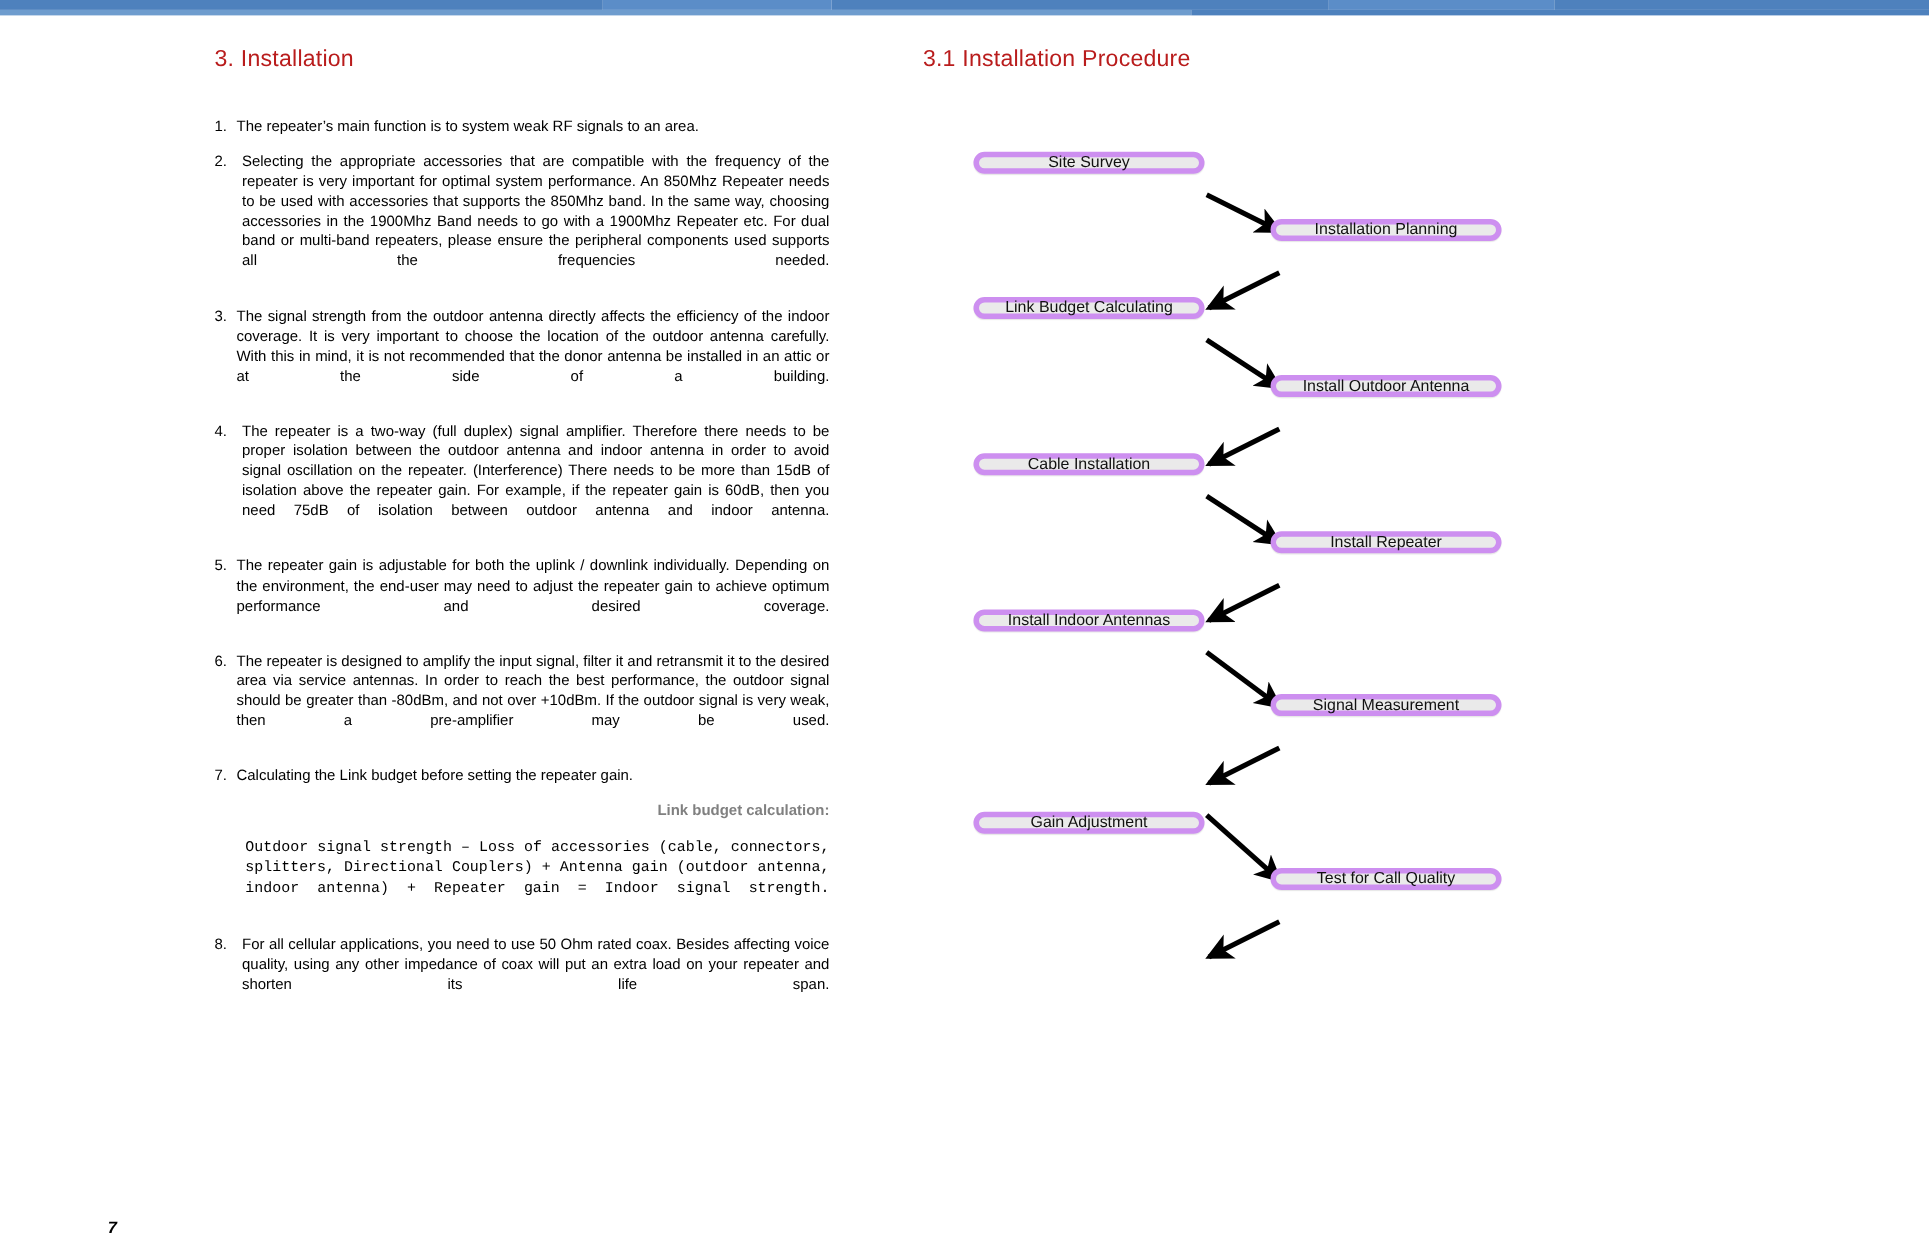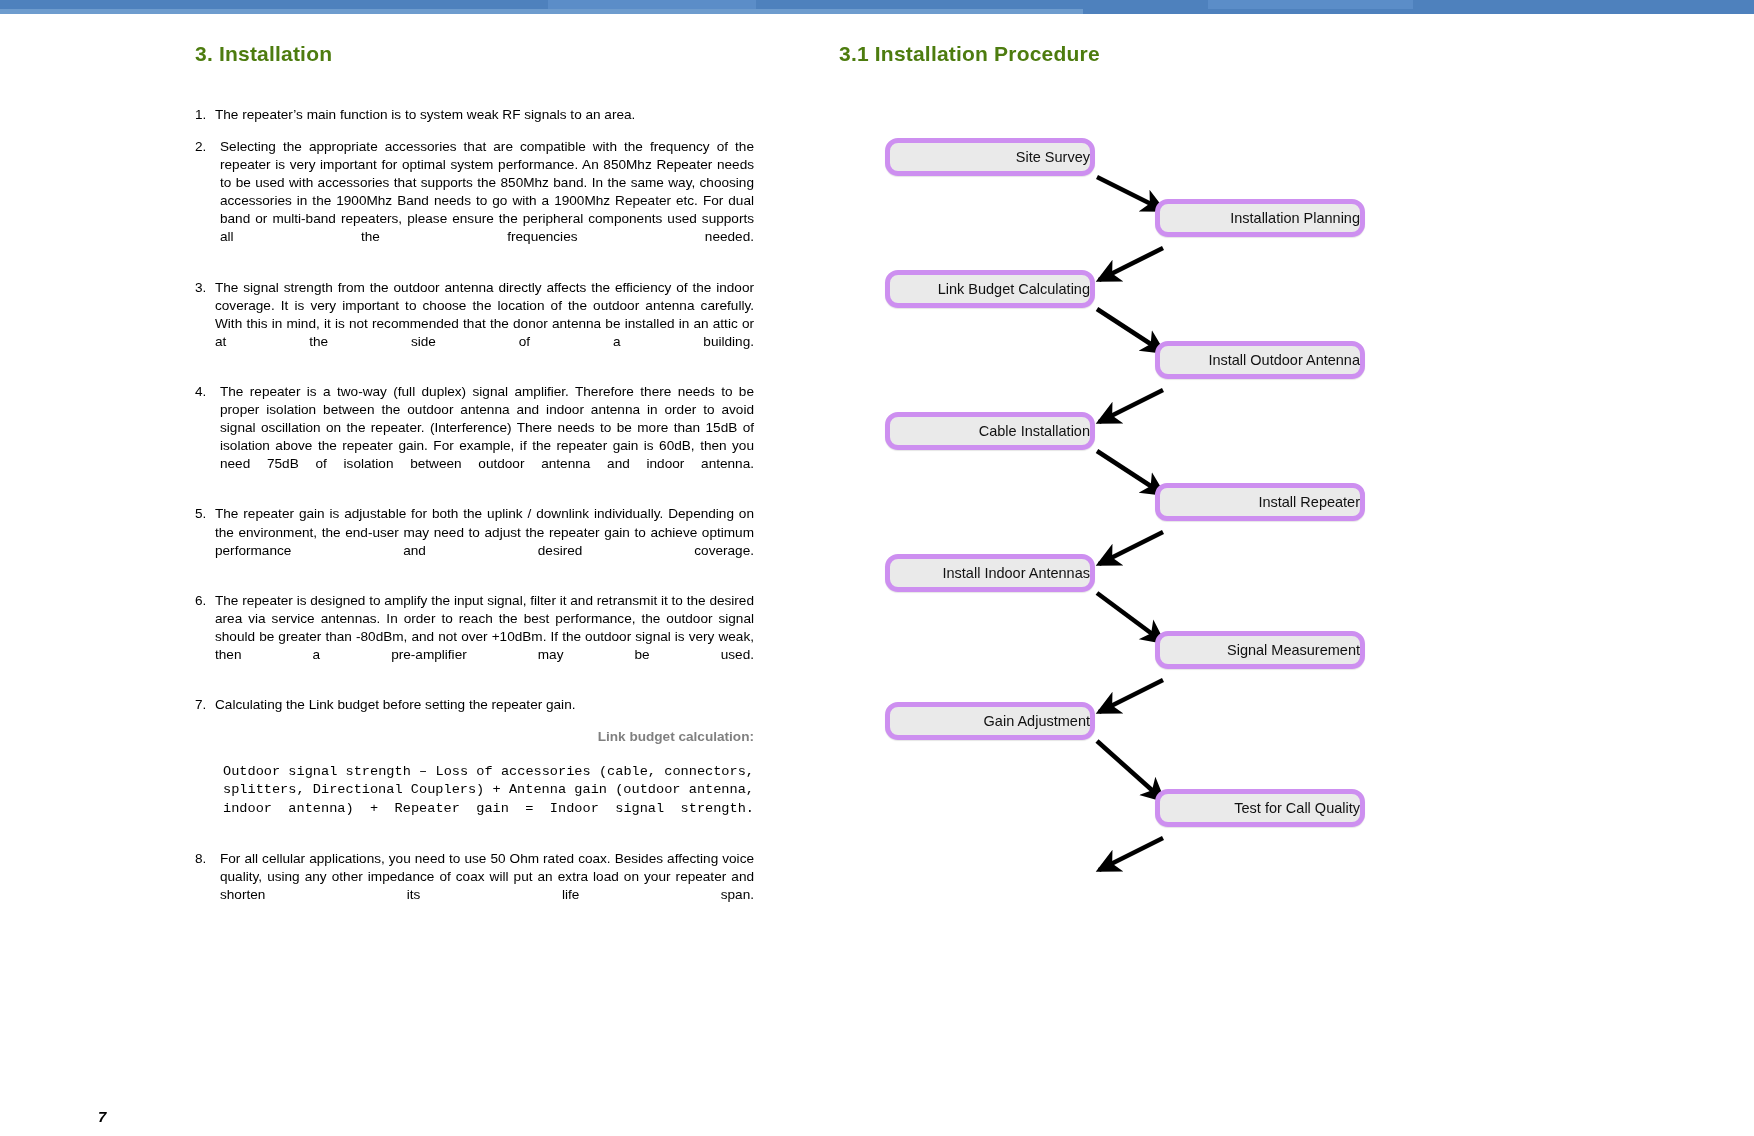--- a/index.html
+++ b/index.html
@@ -44,22 +44,22 @@
     position: absolute;
     top: 14px;
     height: 1122px;
   }
   .page-left  { left: 0;   width: 877px; }
   .page-right { left: 877px; width: 877px; }
 
   
   .heading {
     position: absolute;
-    color: #4d7c0f;
-    font-weight: bold;
+    color: #b91c1c;
+    font-weight: normal;
     font-size: 21px;
     letter-spacing: 0.2px;
   }
   .heading-left  { left: 195px; top: 28px; }
   .heading-right { left: -38px; top: 28px; }
 
   
   .body-col {
     position: absolute;
     left: 195px;
@@ -131,24 +131,24 @@
     left: 0; top: 0;
   }
   .node {
     position: absolute;
     box-sizing: border-box;
     border: 5px solid #CD8FF0;
     border-radius: 13px;
     background: #EAEAEA;
     display: flex;
     align-items: center;
-    justify-content: flex-end;
+    justify-content: center;
     font-size: 14.5px;
     color: #111;
-    height: 38px;
+    height: 20px;
     box-shadow: 0 1px 1px rgba(0,0,0,0.10);
   }
   .node-inner {
     pointer-events: none;
   }
 </style>
 </head>
 <body>
 
 <div class="topbar">
@@ -261,21 +261,21 @@
     </div>
     <div class="node" style="left:278px; top:469px; width:210px;border-radius:12px;">
       <span class="node-inner">Install Repeater</span>
     </div>
     <div class="node" style="left:8px;  top:540px; width:210px;">
       <span class="node-inner">Install Indoor Antennas</span>
     </div>
     <div class="node" style="left:278px; top:617px; width:210px;">
       <span class="node-inner">Signal Measurement</span>
     </div>
-    <div class="node" style="left:8px;  top:688px; width:210px;">
+    <div class="node" style="left:8px;  top:724px; width:210px;">
       <span class="node-inner">Gain Adjustment</span>
     </div>
     <div class="node" style="left:278px; top:775px; width:210px;">
       <span class="node-inner">Test for Call Quality</span>
     </div>
 
   </div>
 
 </div>
 

